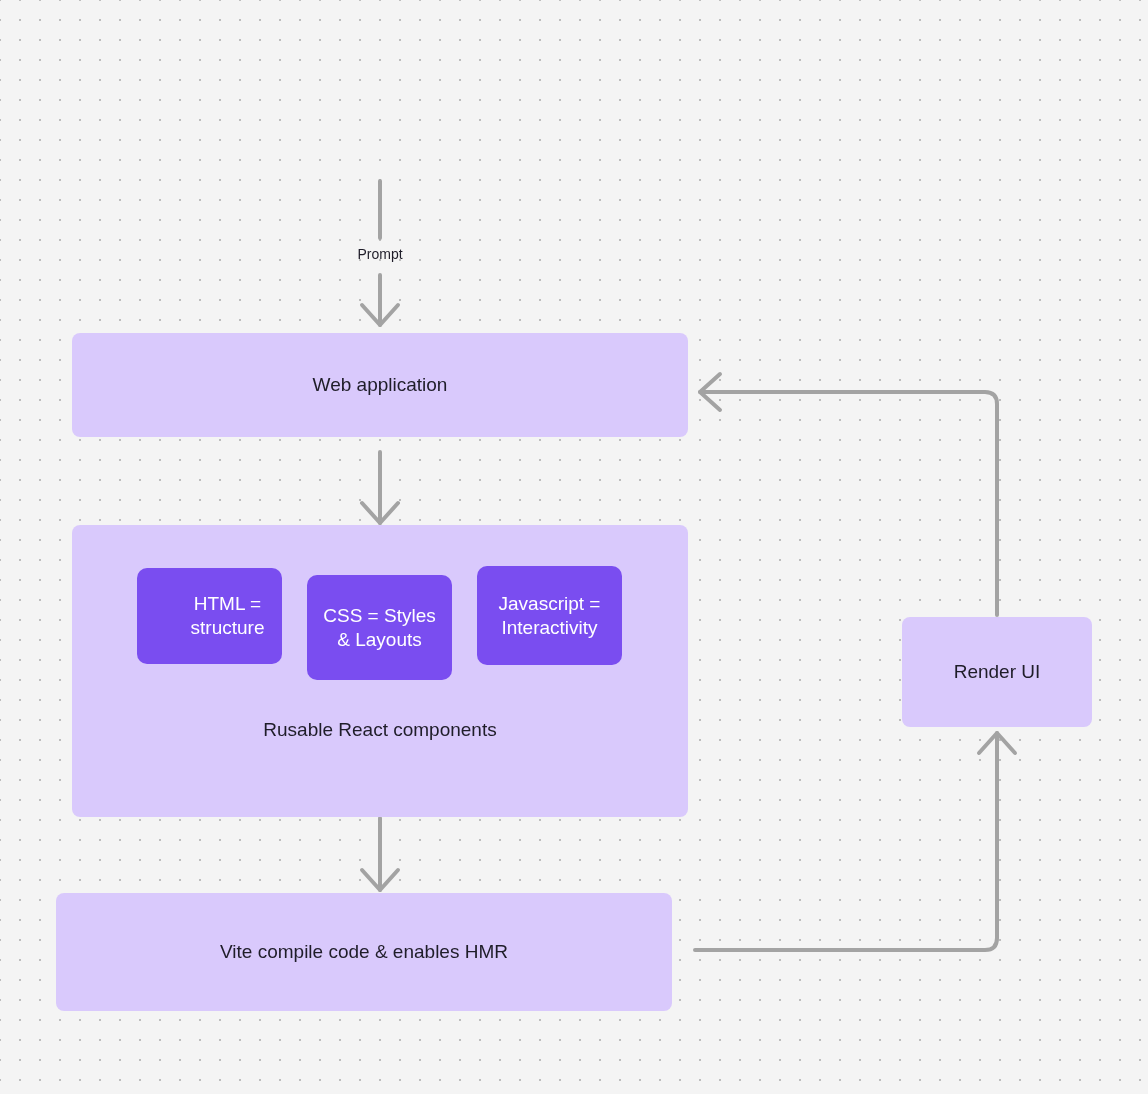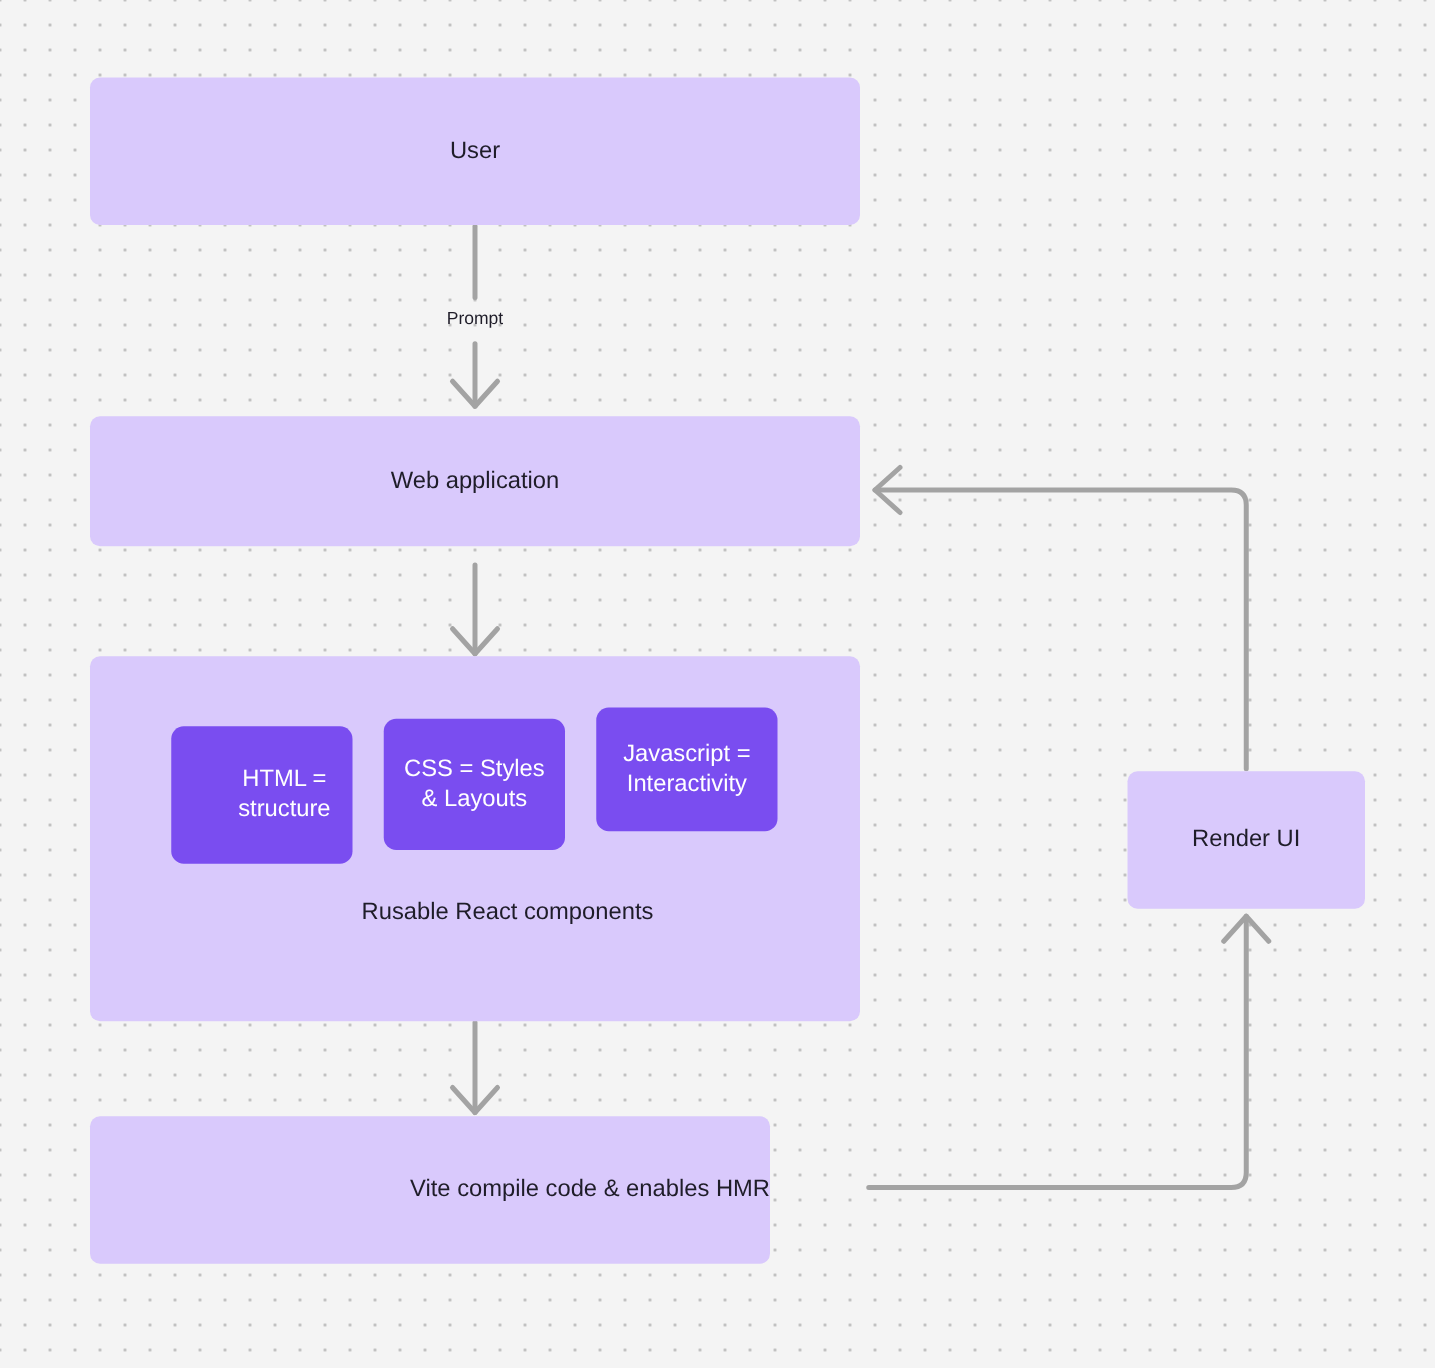--- a/index.html
+++ b/index.html
@@ -108,48 +108,45 @@
       <path class="edge-path" d="M 695 950 L 985 950 Q 997 950 997 938 L 997 733"></path>
       <path class="edge-head" d="M 979 753 L 997 733 L 1015 753"></path>
     </g>
 
     <g>
       <path class="edge-path" d="M 997 615 L 997 404 Q 997 392 985 392 L 700 392"></path>
       <path class="edge-head" d="M 720 374 L 700 392 L 720 410"></path>
     </g>
   </svg>
 
-  <div class="node node-outer" style="left:72px; top:62px; width:616px; height:118px;">
-    <span>User</span>
-  </div>
 
   <div class="edge-label" style="left:330px; top:246px; width:100px;">Prompt</div>
 
   <div class="node node-outer" style="left:72px; top:333px; width:616px; height:104px;">
     <span>Web application</span>
   </div>
 
   <div class="node node-outer" style="left:72px; top:525px; width:616px; height:292px; display:block;">
 
-    <div class="node node-inner" style="left:65px; top:56px; width:145px; height:110px;padding-left:44px;">
+    <div class="node node-inner" style="left:65px; top:43px; width:145px; height:96px;padding-left:44px;">
       <span>HTML = structure</span>
     </div>
 
     <div class="node node-inner" style="left:235px; top:50px; width:145px; height:105px;">
       <span>CSS = Styles &amp; Layouts</span>
     </div>
 
     <div class="node node-inner" style="left:405px; top:41px; width:145px; height:99px;">
       <span>Javascript = Interactivity</span>
     </div>
 
-    <div class="node-label-bottom" style="left:0; top:193px; width:616px;padding-left:26px;">Rusable React components</div>
+    <div class="node-label-bottom" style="left:0; top:193px; width:616px;">Rusable React components</div>
   </div>
 
-  <div class="node node-outer" style="left:72px; top:893px; width:544px; height:118px;justify-content:flex-end;">
+  <div class="node node-outer" style="left:56px; top:893px; width:616px; height:118px;">
     <span>Vite compile code &amp; enables HMR</span>
   </div>
 
   <div class="node node-outer" style="left:902px; top:617px; width:190px; height:110px;">
     <span>Render UI</span>
   </div>
 
 </div>
 
 </body></html>

